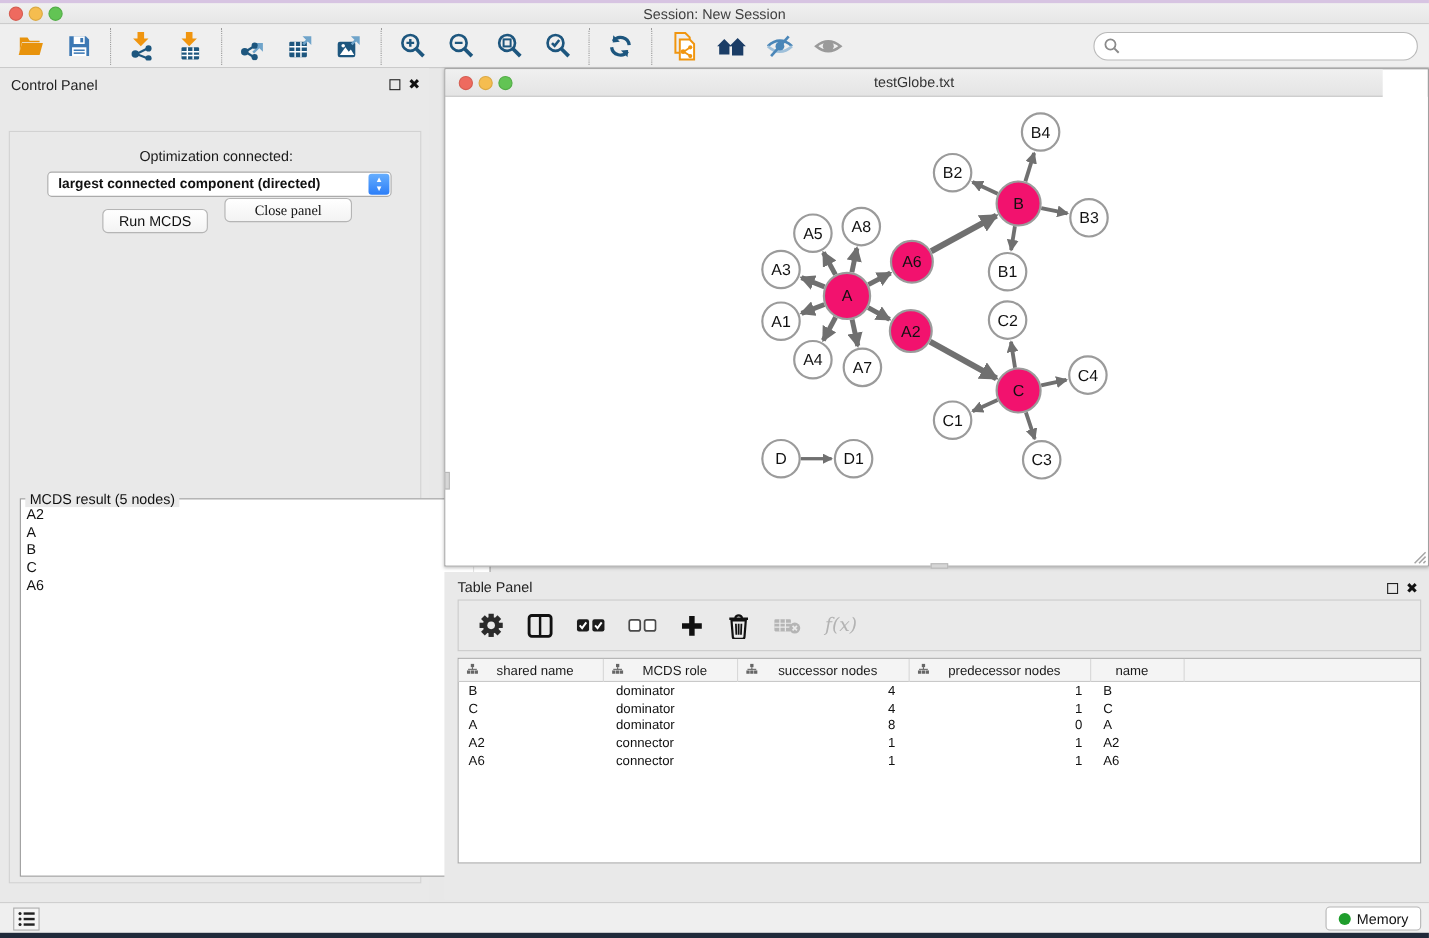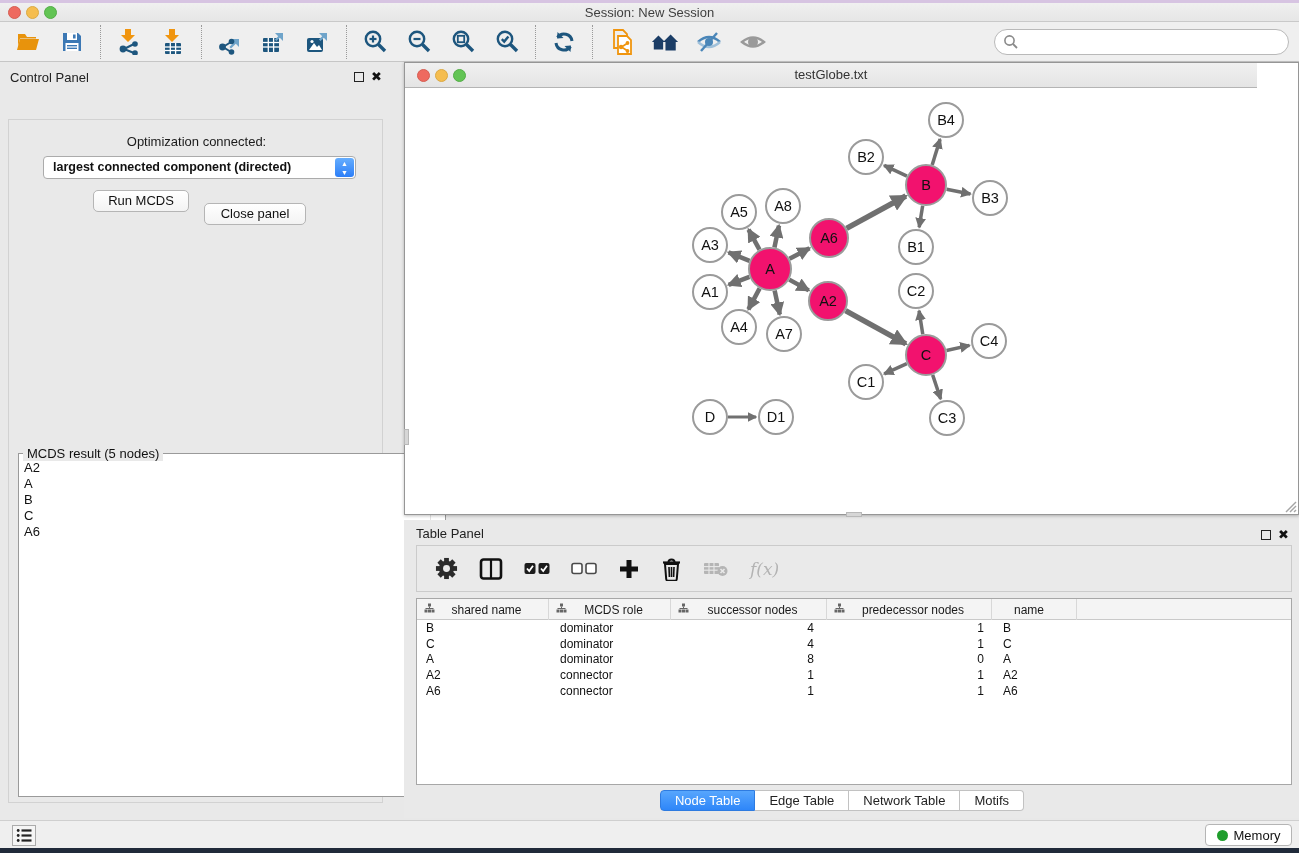--- a/index.html
+++ b/index.html
@@ -50,21 +50,21 @@
   #criterion-select { left:34px; top:36px; width:313px; height:23px; background:#fff;
     border:1px solid #ababab; border-radius:4px; font-size:12.5px; color:#111;
     line-height:21px; padding-left:9px;font-weight:bold; }
   #criterion-stepper { position:absolute; right:1px; top:1px; width:19px; height:19px; border-radius:3px;
     background:linear-gradient(#66aefe,#2c7ef8); color:#fff; font-size:7px; line-height:9px;
     text-align:center; display:flex; flex-direction:column; justify-content:center; }
   .mac-btn { position:absolute; height:22px; background:linear-gradient(#ffffff,#f3f3f3);
     border:1px solid #b5b5b5; border-radius:5px; font-size:13px; color:#111;
     text-align:center; line-height:20px; }
   #run-btn { left:84px; top:70px; width:96px; }
-  #close-panel-btn { left:195px; top:83px; width:102px; }
+  #close-panel-btn { left:195px; top:60px; width:116px;font-family:Liberation Serif, serif; }
   #result-fieldset { left:9px; top:333px; width:428px; height:344px; border:1px solid #9a9a9a; background:#fff; }
   #result-legend { position:absolute; left:4px; top:-8px; background:#e9e9e9; padding:0 4px;
     font-size:13px; color:#111; }
   #result-list { position:absolute; left:1px; top:4px; width:348px; height:338px;
     font-size:13px; color:#111; padding:2px 0 0 4px; line-height:16px; overflow:hidden; }
   #result-scroll { position:absolute; right:1px; top:1px; width:14px; height:341px; background:#fff;
     border-left:1px solid #e2e2e2; }
 
   
   #net-window { left:404px; top:62px; width:895px; height:453px; background:#fff;
@@ -587,26 +587,20 @@
         </div>
         <div class="nt-row">
           <div class="cell c0">A6</div>
           <div class="cell c1">connector</div>
           <div class="cell c2">1</div>
           <div class="cell c3">1</div>
           <div class="cell c4">A6</div>
         </div>
       </div>
   </div>
-  <div id="nt-tabs" class="abs">
-      <div class="seg-tab active">Node Table</div>
-      <div class="seg-tab">Edge Table</div>
-      <div class="seg-tab">Network Table</div>
-      <div class="seg-tab">Motifs</div>
-    </div>
 </div>
 
 <div id="status-bar" class="abs">
   <div id="list-btn" class="abs">
     <svg width="16" height="15" viewBox="0 0 16 15">
         <g fill="#222">
           <circle cx="2.2" cy="2.5" r="1.4"></circle>
           <circle cx="2.2" cy="7.5" r="1.4"></circle>
           <circle cx="2.2" cy="12.5" r="1.4"></circle>
           <rect x="5.5" y="1.4" width="10" height="2.2"></rect>

